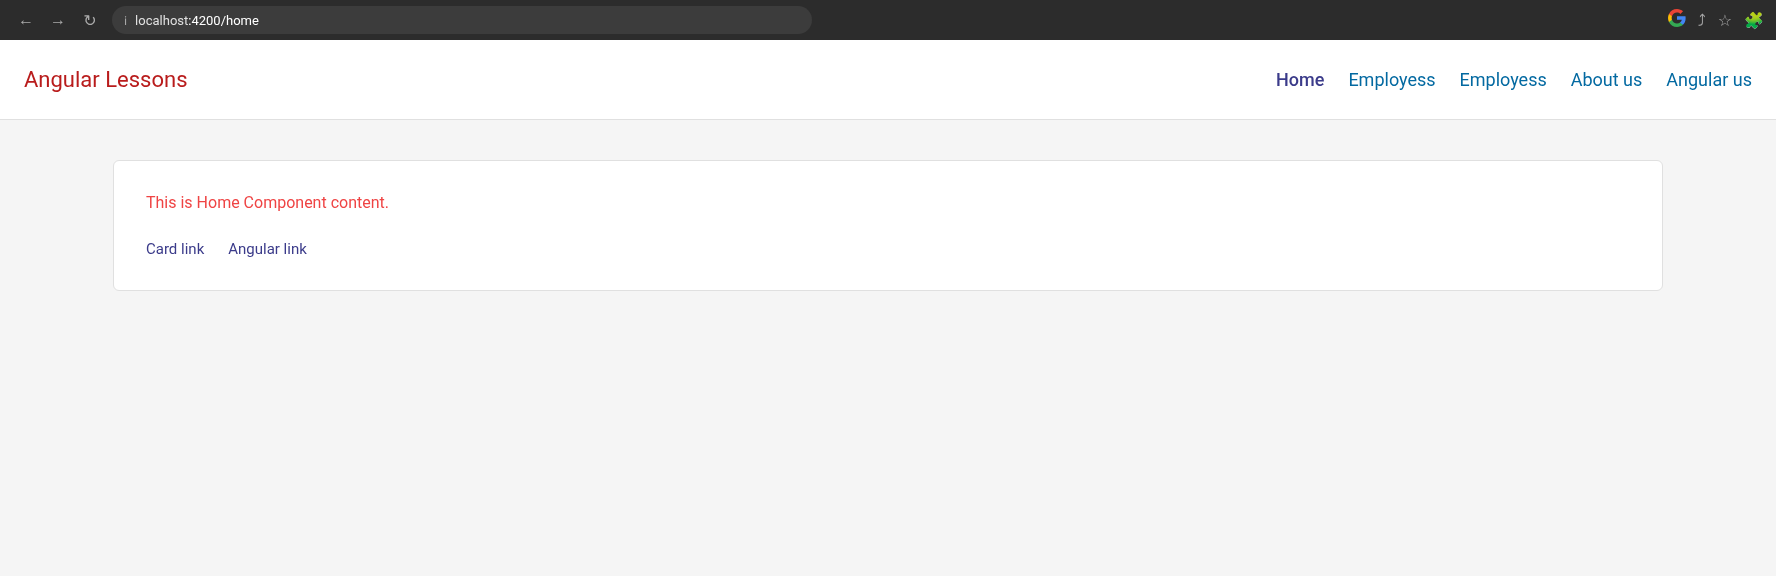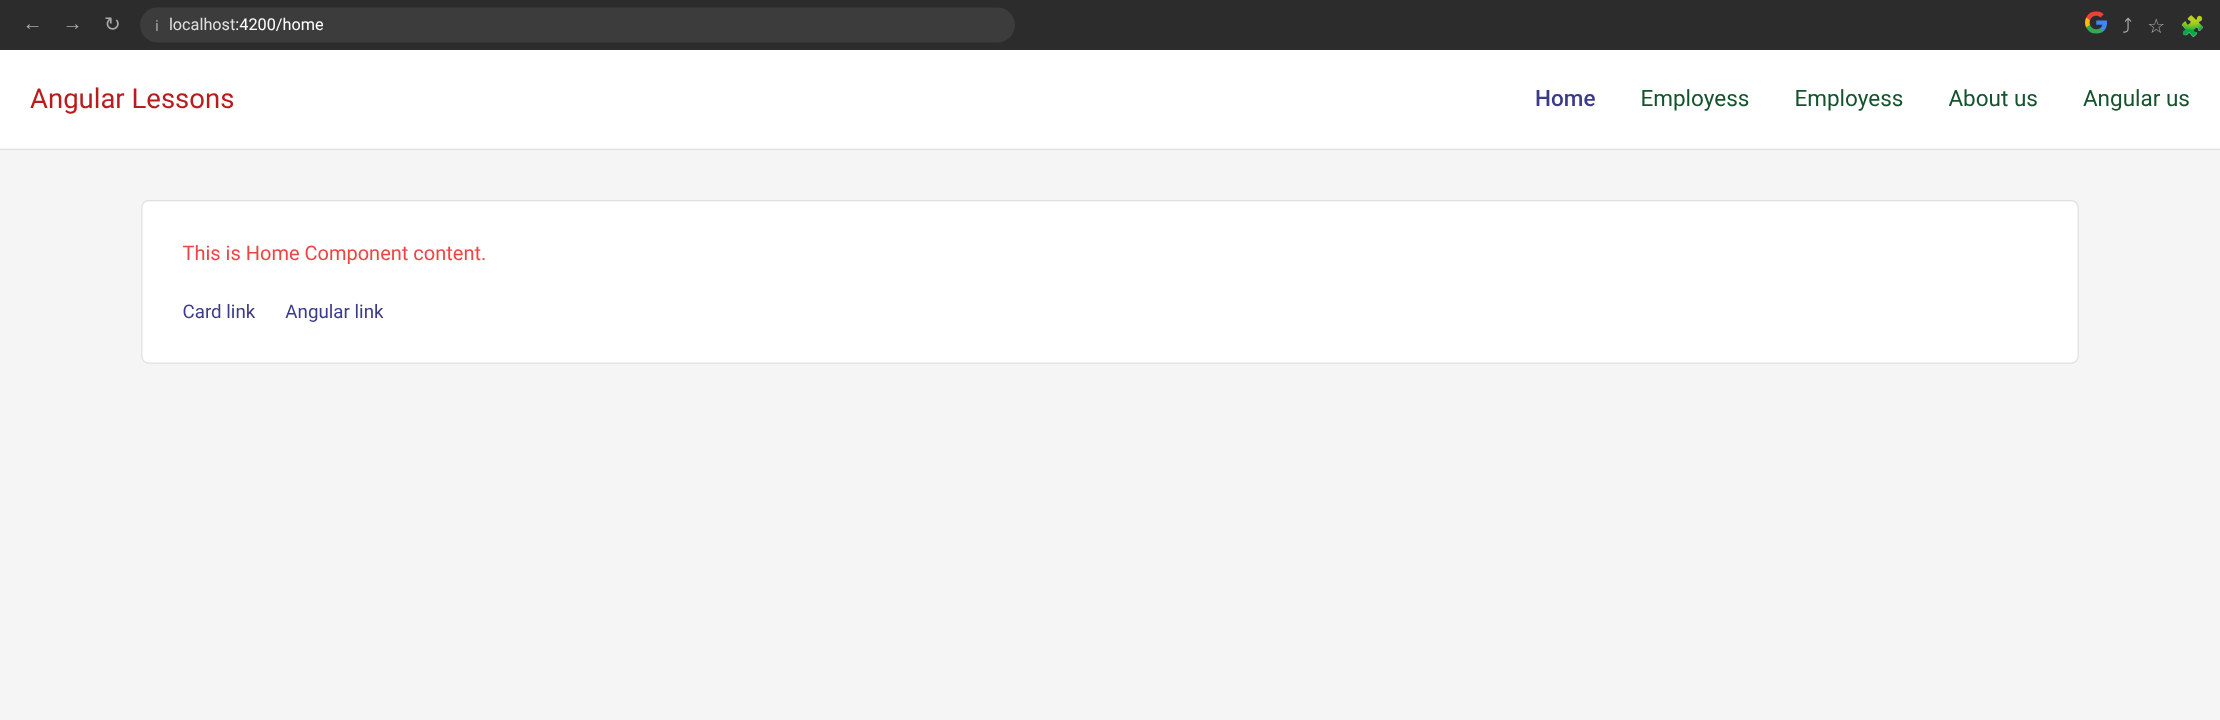--- a/index.html
+++ b/index.html
@@ -105,27 +105,27 @@
       font-size: 22px;
       font-weight: 400;
       color: #b91c1c;
       text-decoration: none;
     }
 
     .navbar-links {
       margin-left: auto;
       display: flex;
       align-items: center;
-      gap: 36px;
+      gap: 24px;
       justify-content: flex-end;
     }
 
     .nav-link {
       font-size: 18px;
-      color: #14532d;
+      color: #0369a1;
       text-decoration: none;
       cursor: pointer;
     }
 
     .nav-link.active {
       color: #3b3b8a;
       font-weight: 500;
     }
 
     

